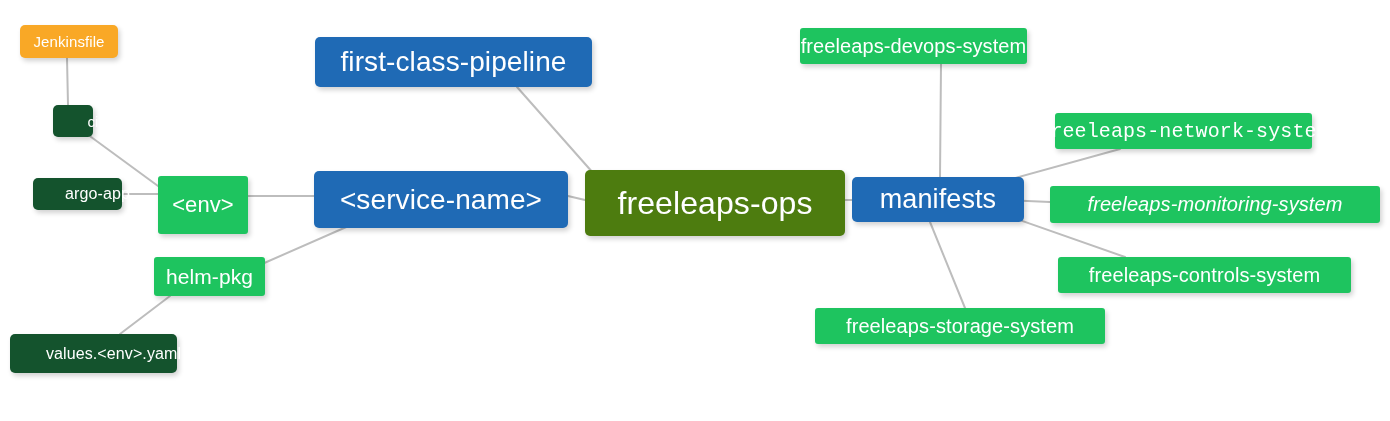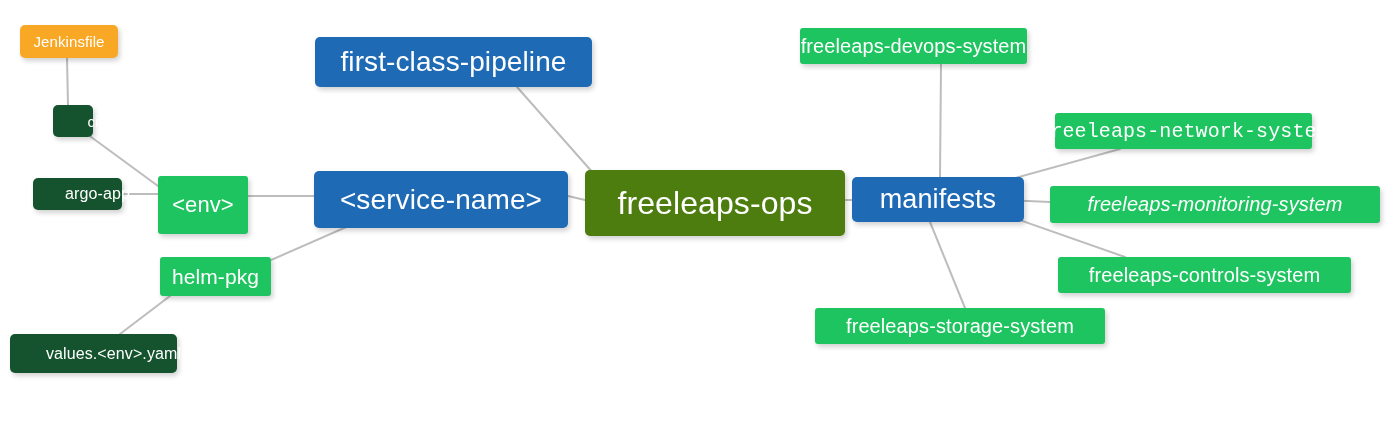--- a/index.html
+++ b/index.html
@@ -78,21 +78,21 @@
       <line x1="1008" y1="200" x2="1050" y2="202" stroke="#bdbdbd" stroke-width="2" stroke-linecap="round"></line>
       <line x1="1008" y1="216" x2="1125" y2="257" stroke="#bdbdbd" stroke-width="2" stroke-linecap="round"></line>
       <line x1="930" y1="222" x2="965" y2="308" stroke="#bdbdbd" stroke-width="2" stroke-linecap="round"></line>
     </svg>
   <div id="node-layer">
       <div class="node node-root" style="left: 585px; top: 170px; width: 260px; height: 66px; font-size: 32px;">freeleaps-ops</div>
       <div class="node node-blue" style="left: 314px; top: 171px; width: 254px; height: 57px; font-size: 28px;">&lt;service-name&gt;</div>
       <div class="node node-blue" style="left: 315px; top: 37px; width: 277px; height: 50px; font-size: 28px;">first-class-pipeline</div>
       <div class="node node-blue" style="left: 852px; top: 177px; width: 172px; height: 45px; font-size: 27px;">manifests</div>
       <div class="node node-green" style="left: 158px; top: 176px; width: 90px; height: 58px; font-size: 22px;">&lt;env&gt;</div>
-      <div class="node node-green" style="left: 160px; top: 257px; width: 111px; height: 39px; font-size: 21px;">helm-pkg</div>
+      <div class="node node-green" style="left: 154px; top: 257px; width: 111px; height: 39px; font-size: 21px;">helm-pkg</div>
       <div class="node node-red" style="left: 53px; top: 105px; width: 34px; height: 32px; font-size: 15px;">ci</div>
       <div class="node node-red" style="left: 33px; top: 178px; width: 89px; height: 32px; font-size: 16px;">argo-app</div>
       <div class="node node-orange" style="left: 20px; top: 25px; width: 98px; height: 33px; font-size: 15px;">Jenkinsfile</div>
       <div class="node node-red" style="left: 10px; top: 334px; width: 167px; height: 39px; font-size: 16px;">values.&lt;env&gt;.yaml</div>
       <div class="node node-green" style="left: 800px; top: 28px; width: 227px; height: 36px; font-size: 20px;">freeleaps-devops-system</div>
       <div class="node node-green" style="left: 1055px; top: 113px; width: 257px; height: 36px; font-size: 20px; font-family: Liberation Mono, monospace;">freeleaps-network-system</div>
       <div class="node node-green" style="left: 1050px; top: 186px; width: 330px; height: 37px; font-size: 20px; font-style: italic;">freeleaps-monitoring-system</div>
       <div class="node node-green" style="left: 1058px; top: 257px; width: 293px; height: 36px; font-size: 20px;">freeleaps-controls-system</div>
       <div class="node node-green" style="left: 815px; top: 308px; width: 290px; height: 36px; font-size: 20px;">freeleaps-storage-system</div>
     </div>

